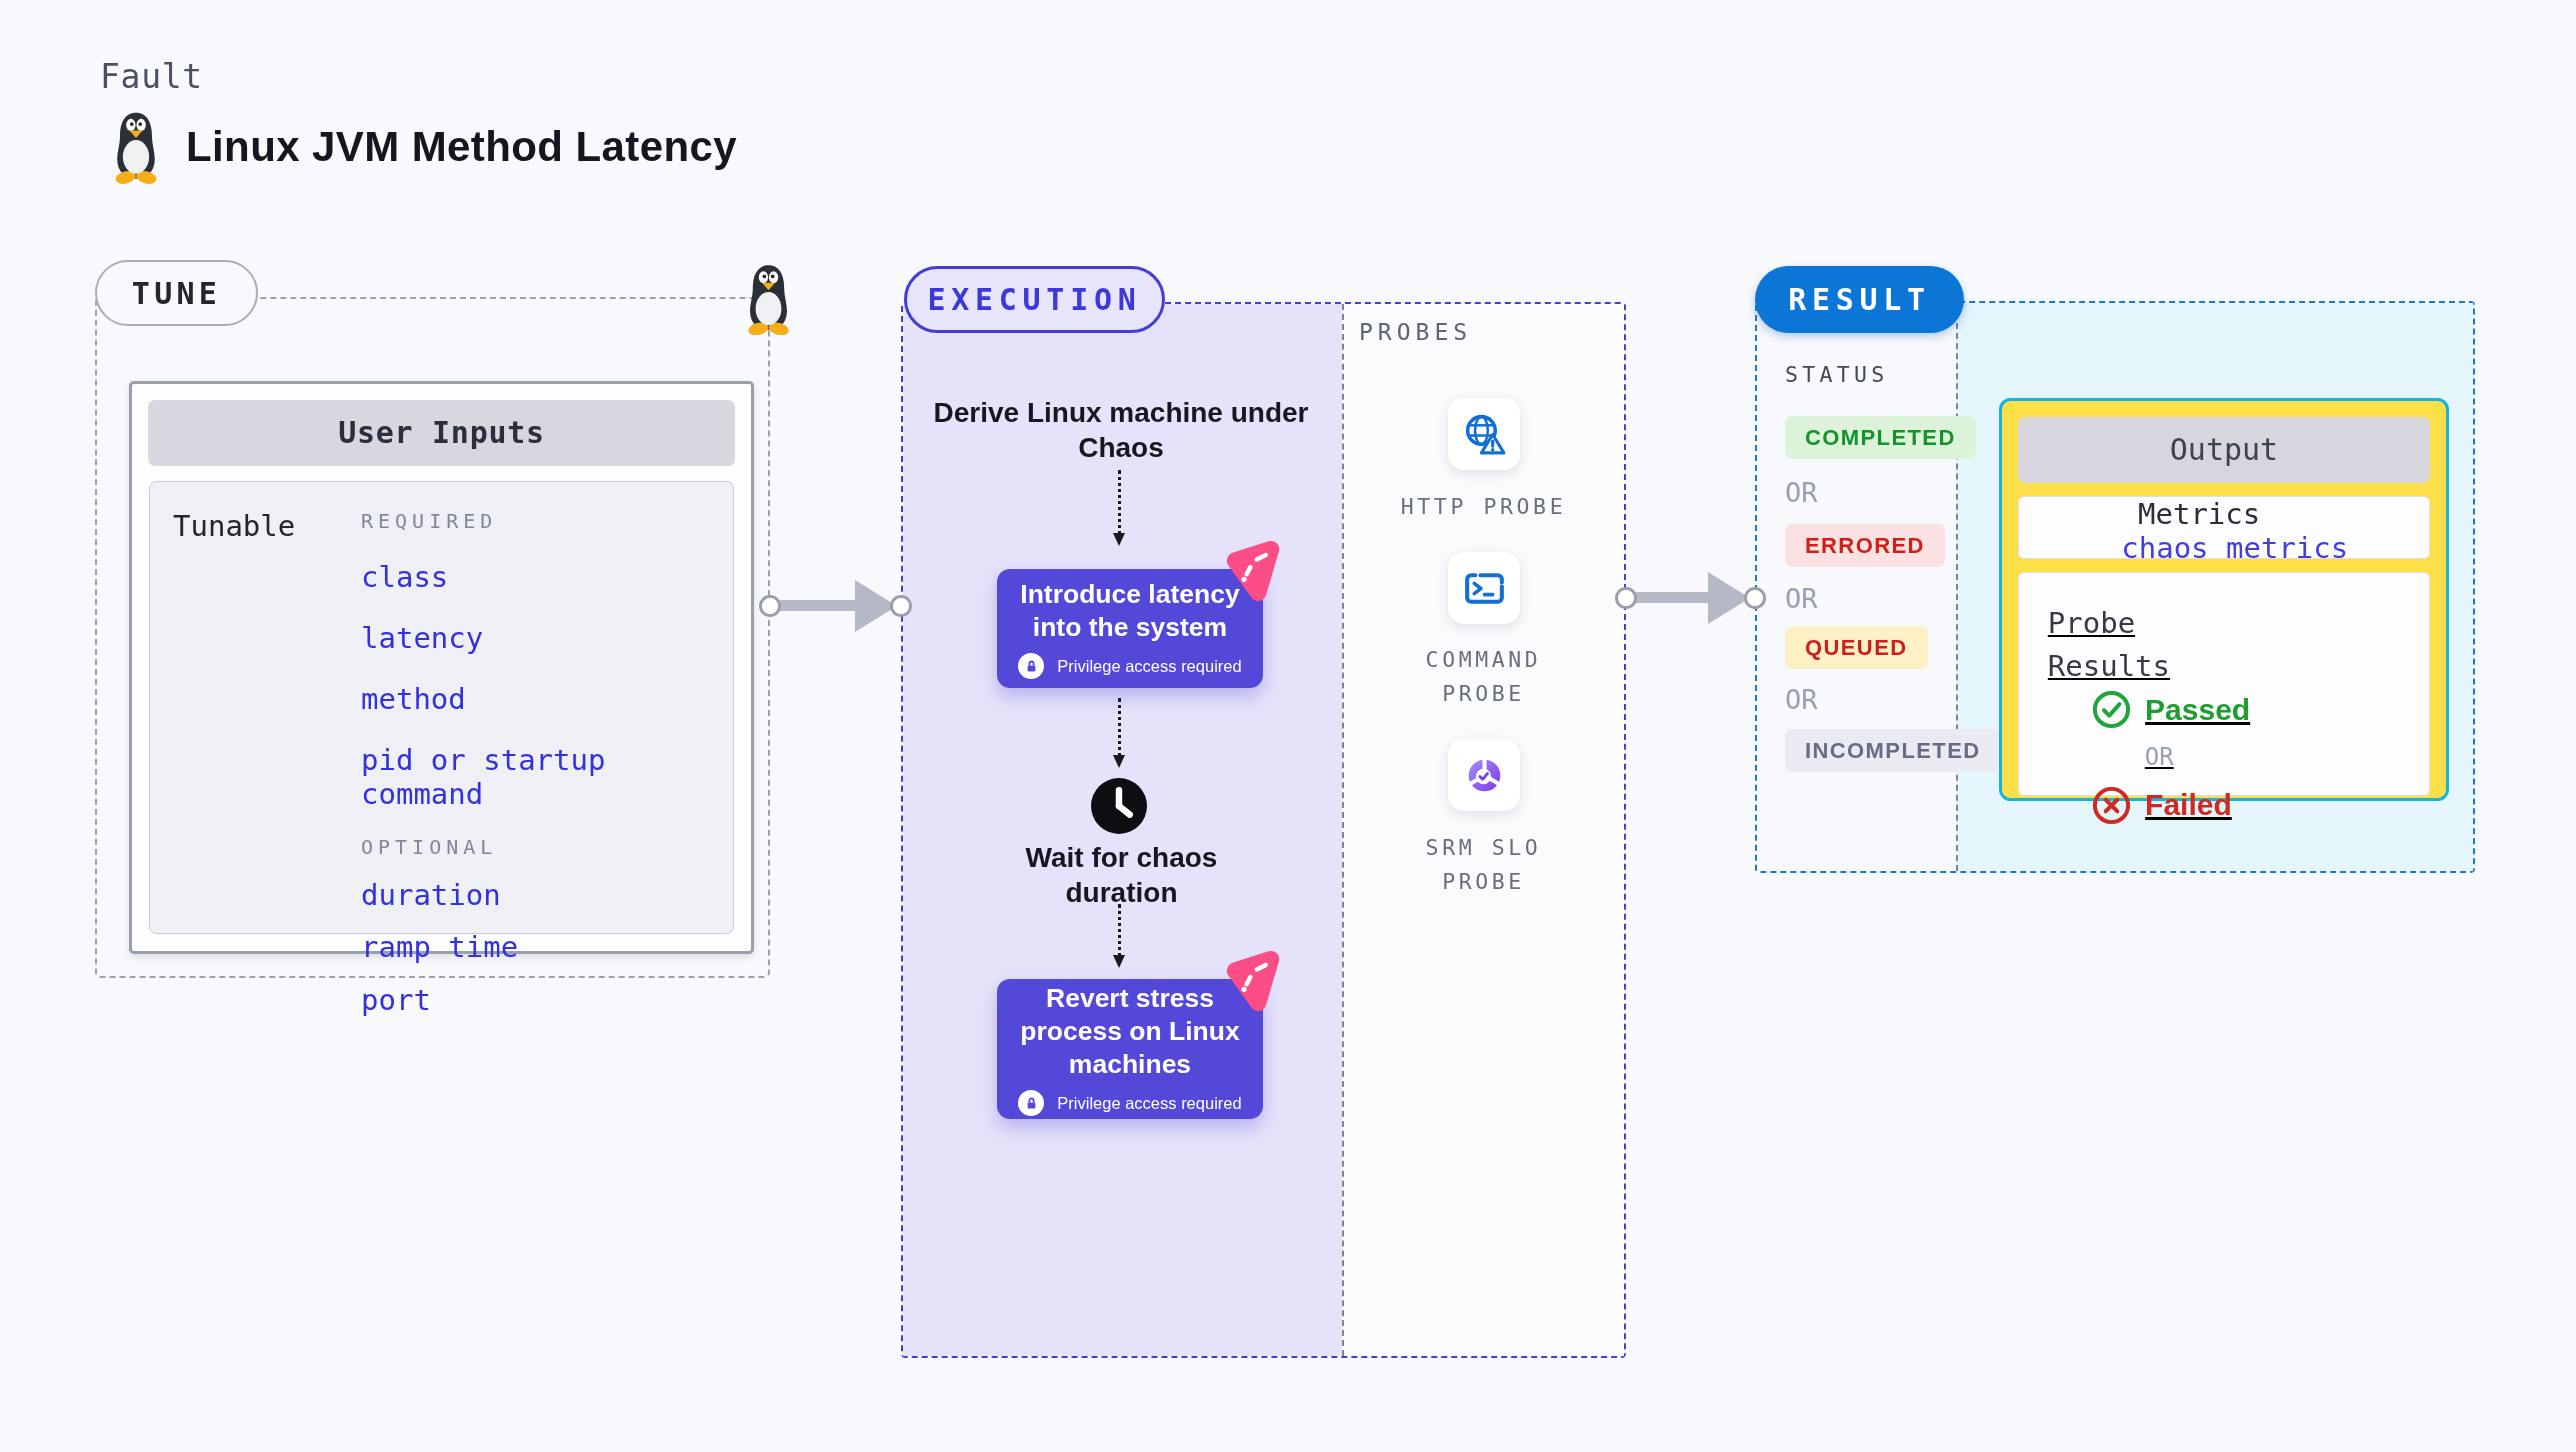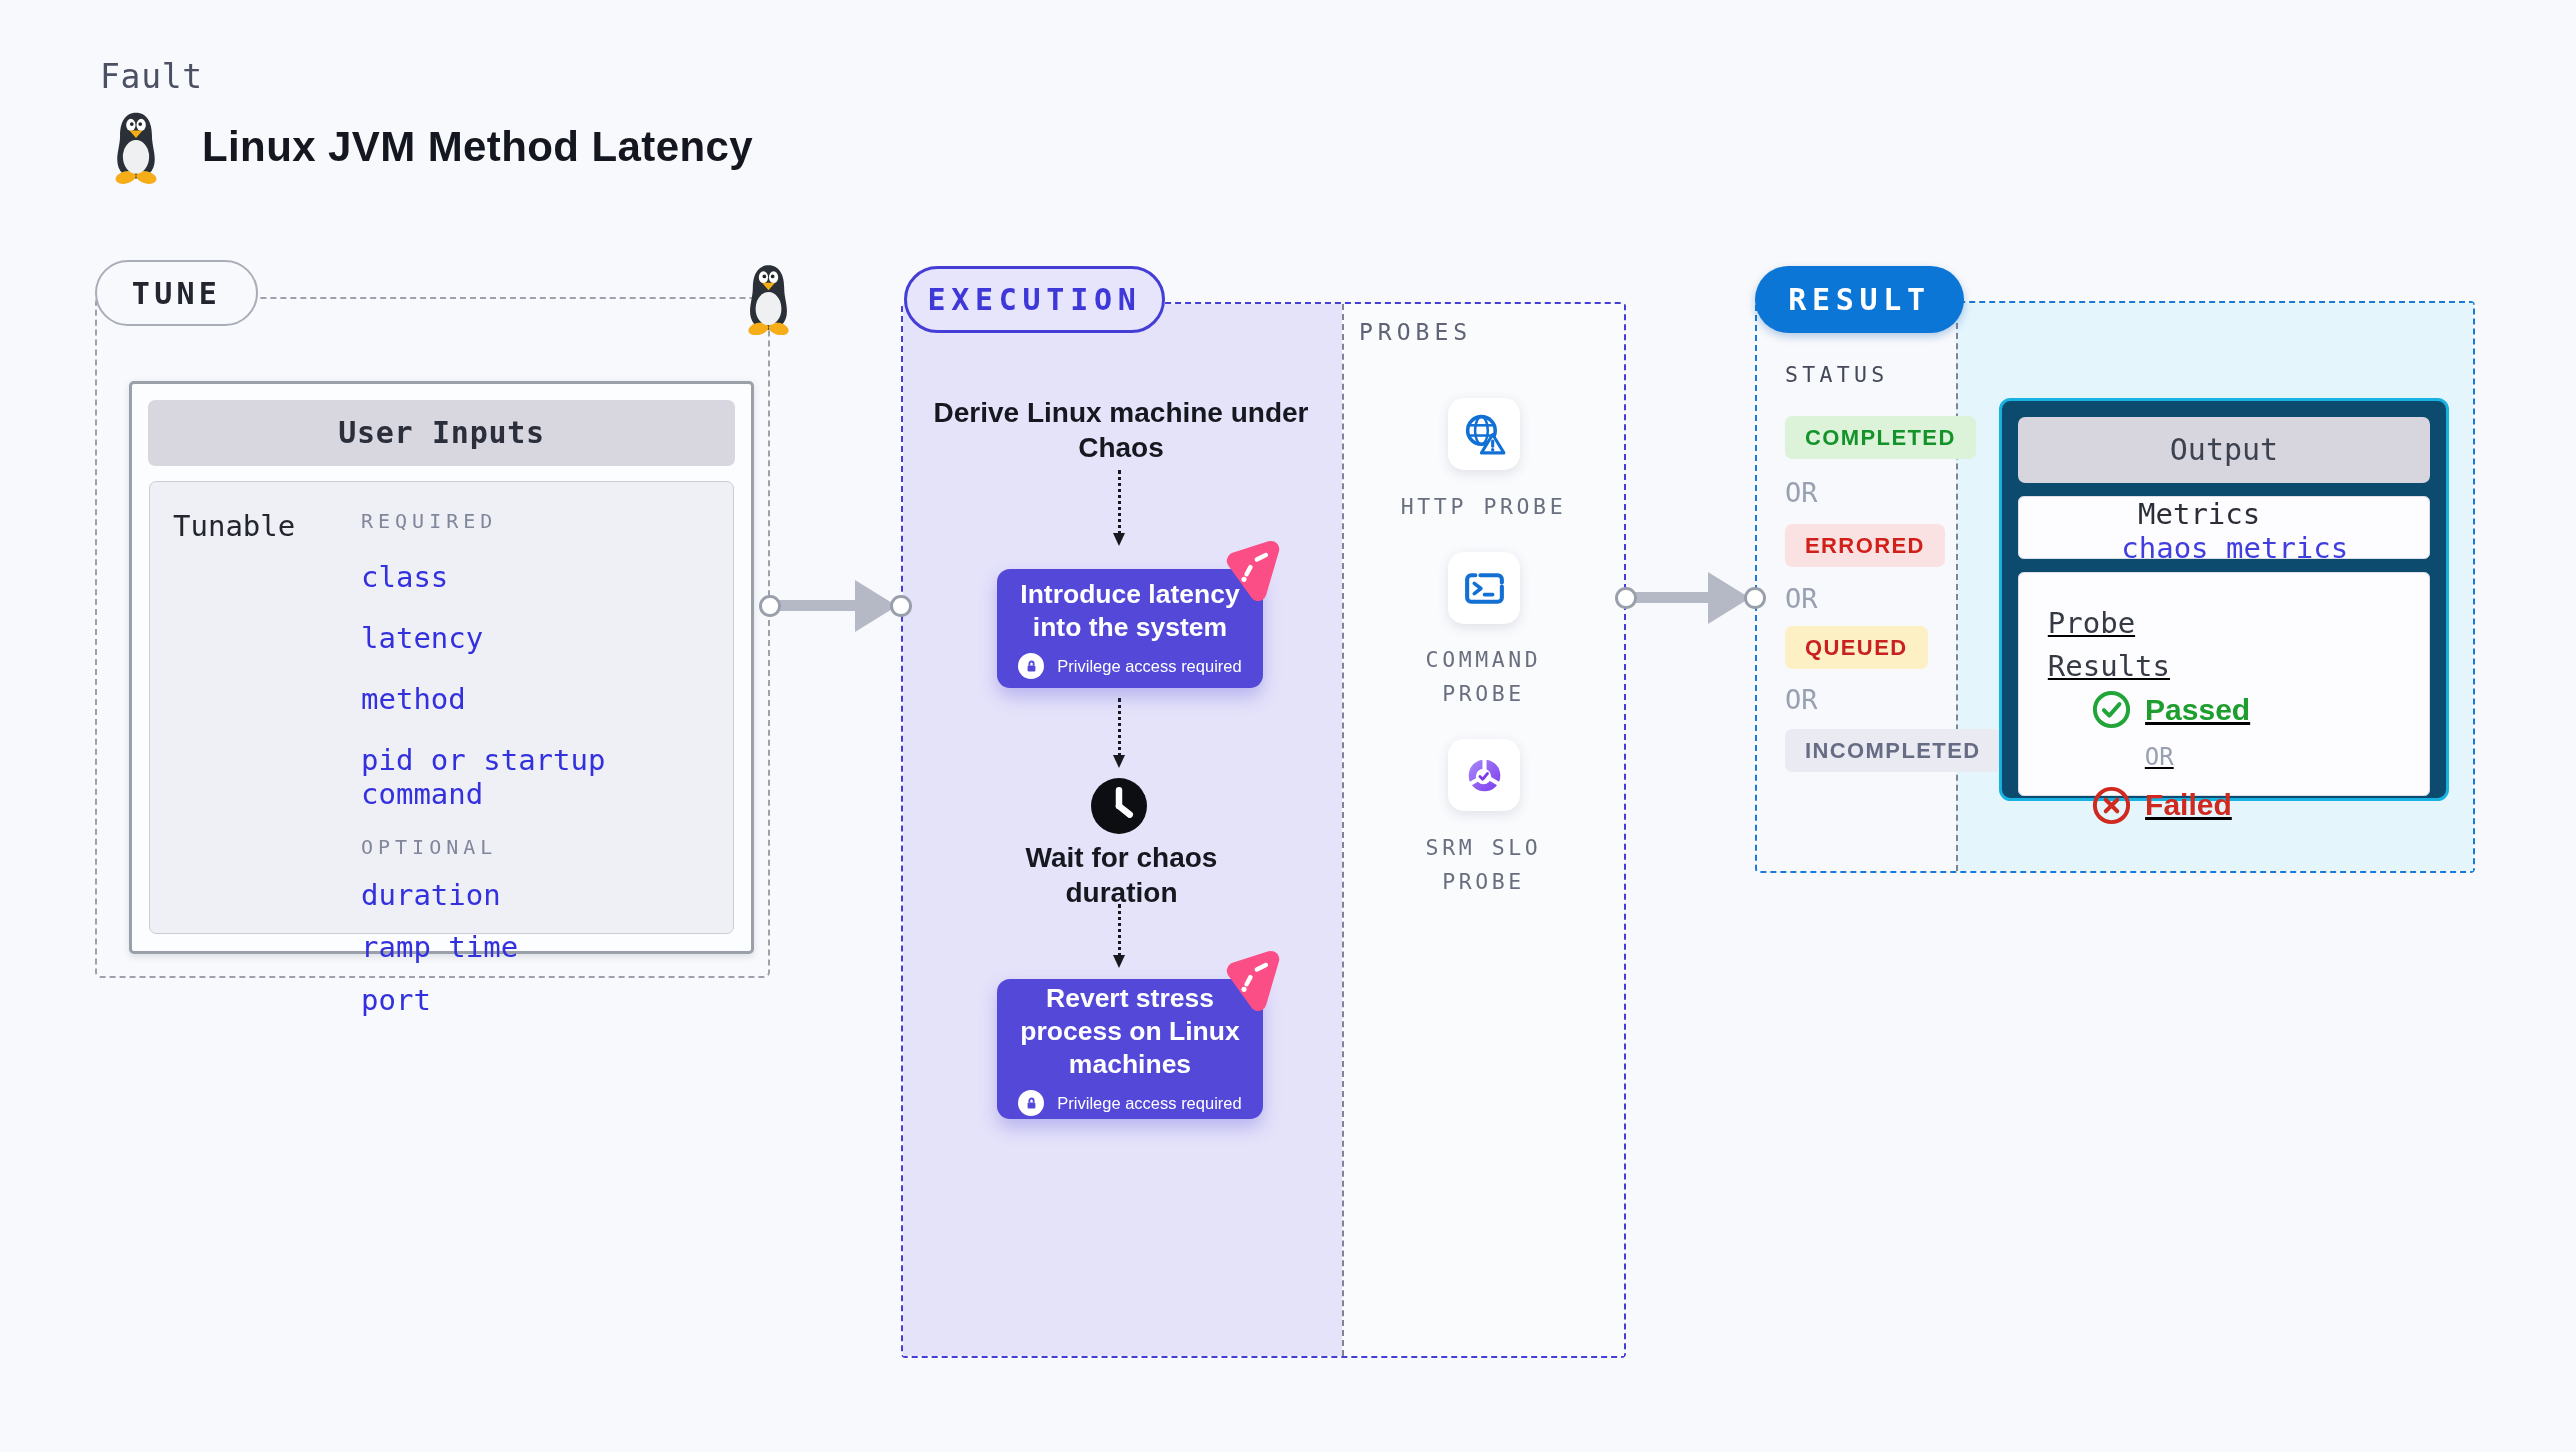--- a/index.html
+++ b/index.html
@@ -7,21 +7,21 @@
   body {
     position:relative;
     background:#f8f9fc;
     font-family:"Liberation Sans", sans-serif;
     overflow:hidden;
   }
   .abs { position:absolute; }
 
   
   .kicker { left:100px; top:57px; font:400 33px/1.2 "DejaVu Sans Mono",monospace; color:#4b5063; letter-spacing:0.7px; }
-  .title-row { left:106px; top:109px; display:flex; align-items:center; gap:36px; }
+  .title-row { left:106px; top:109px; display:flex; align-items:center; gap:20px; }
   .title-row .tux { width:60px; height:75px; }
   .page-title { font-weight:800; font-size:42px; color:#14171f; letter-spacing:0.4px; }
 
   
   .pill {
     position:absolute; display:flex; align-items:center; justify-content:center;
     border-radius:36px; font-family:"DejaVu Sans Mono",monospace; font-weight:700;
     z-index:6; font-size:30px;
   }
   .tune-pill   { left:95px;  top:260px; width:163px; height:66px; background:#f8f9fc; border:2.9px solid #a8adb8; color:#23262f; letter-spacing:4.3px; }
@@ -120,21 +120,21 @@
   }
   .badge.success { top:416px;  background:#dcf3da; color:#13932a; }
   .badge.error   { top:524px;  background:#fbe2e2; color:#d02019; }
   .badge.warning { top:626px;  background:#fdf0c4; color:#c92020; }
   .badge.neutral { top:729px; background:#e9eaf2; color:#666c83; }
   .status-or { position:absolute; left:1785px; font:400 27px "DejaVu Sans Mono",monospace; color:#99a0b2; z-index:3; }
   .or-1 { top:477px; } .or-2 { top:583px; } .or-3 { top:684px; }
 
   .output-card {
     left:1999px; top:398px; width:450px; height:403px;
-    background:#0c4a6e; border:3.6px solid #16b2e1; border-radius:11.5px;
+    background:#fde047; border:3.6px solid #16b2e1; border-radius:11.5px;
     padding:15.8px; z-index:3;
   }
   .out-header {
     height:66px; background:#d7d6df; border-radius:7.2px;
     display:flex; align-items:center; justify-content:center;
     font:400 30px "DejaVu Sans Mono",monospace; color:#3d4250;
   }
   .out-row { border:1.4px solid #dbdee7; border-radius:5.7px; background:#fdfdff;flex-direction:column; }
   .metrics-row { margin-top:13px; height:63px; display:flex; align-items:center; padding:0 21.5px; }
   .metrics-label { font:400 29px "DejaVu Sans Mono",monospace; color:#2b2e37; width:172px; }

